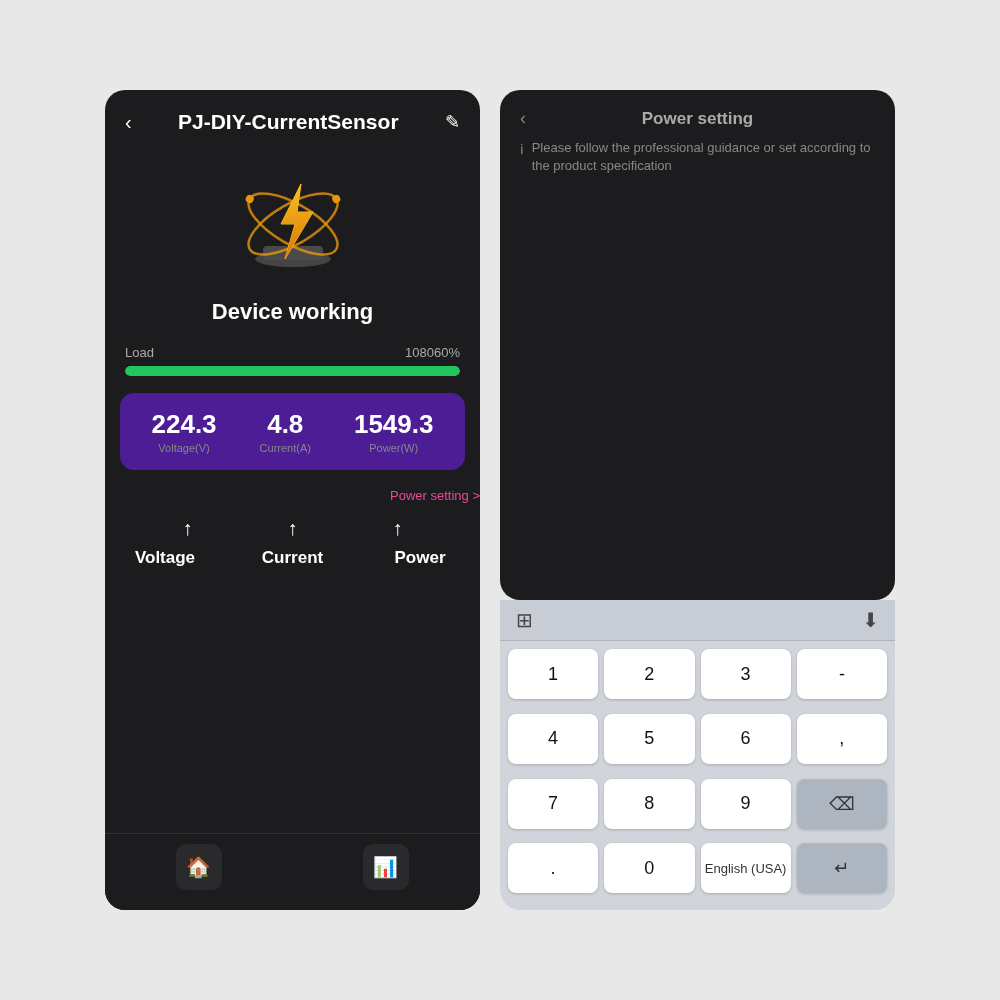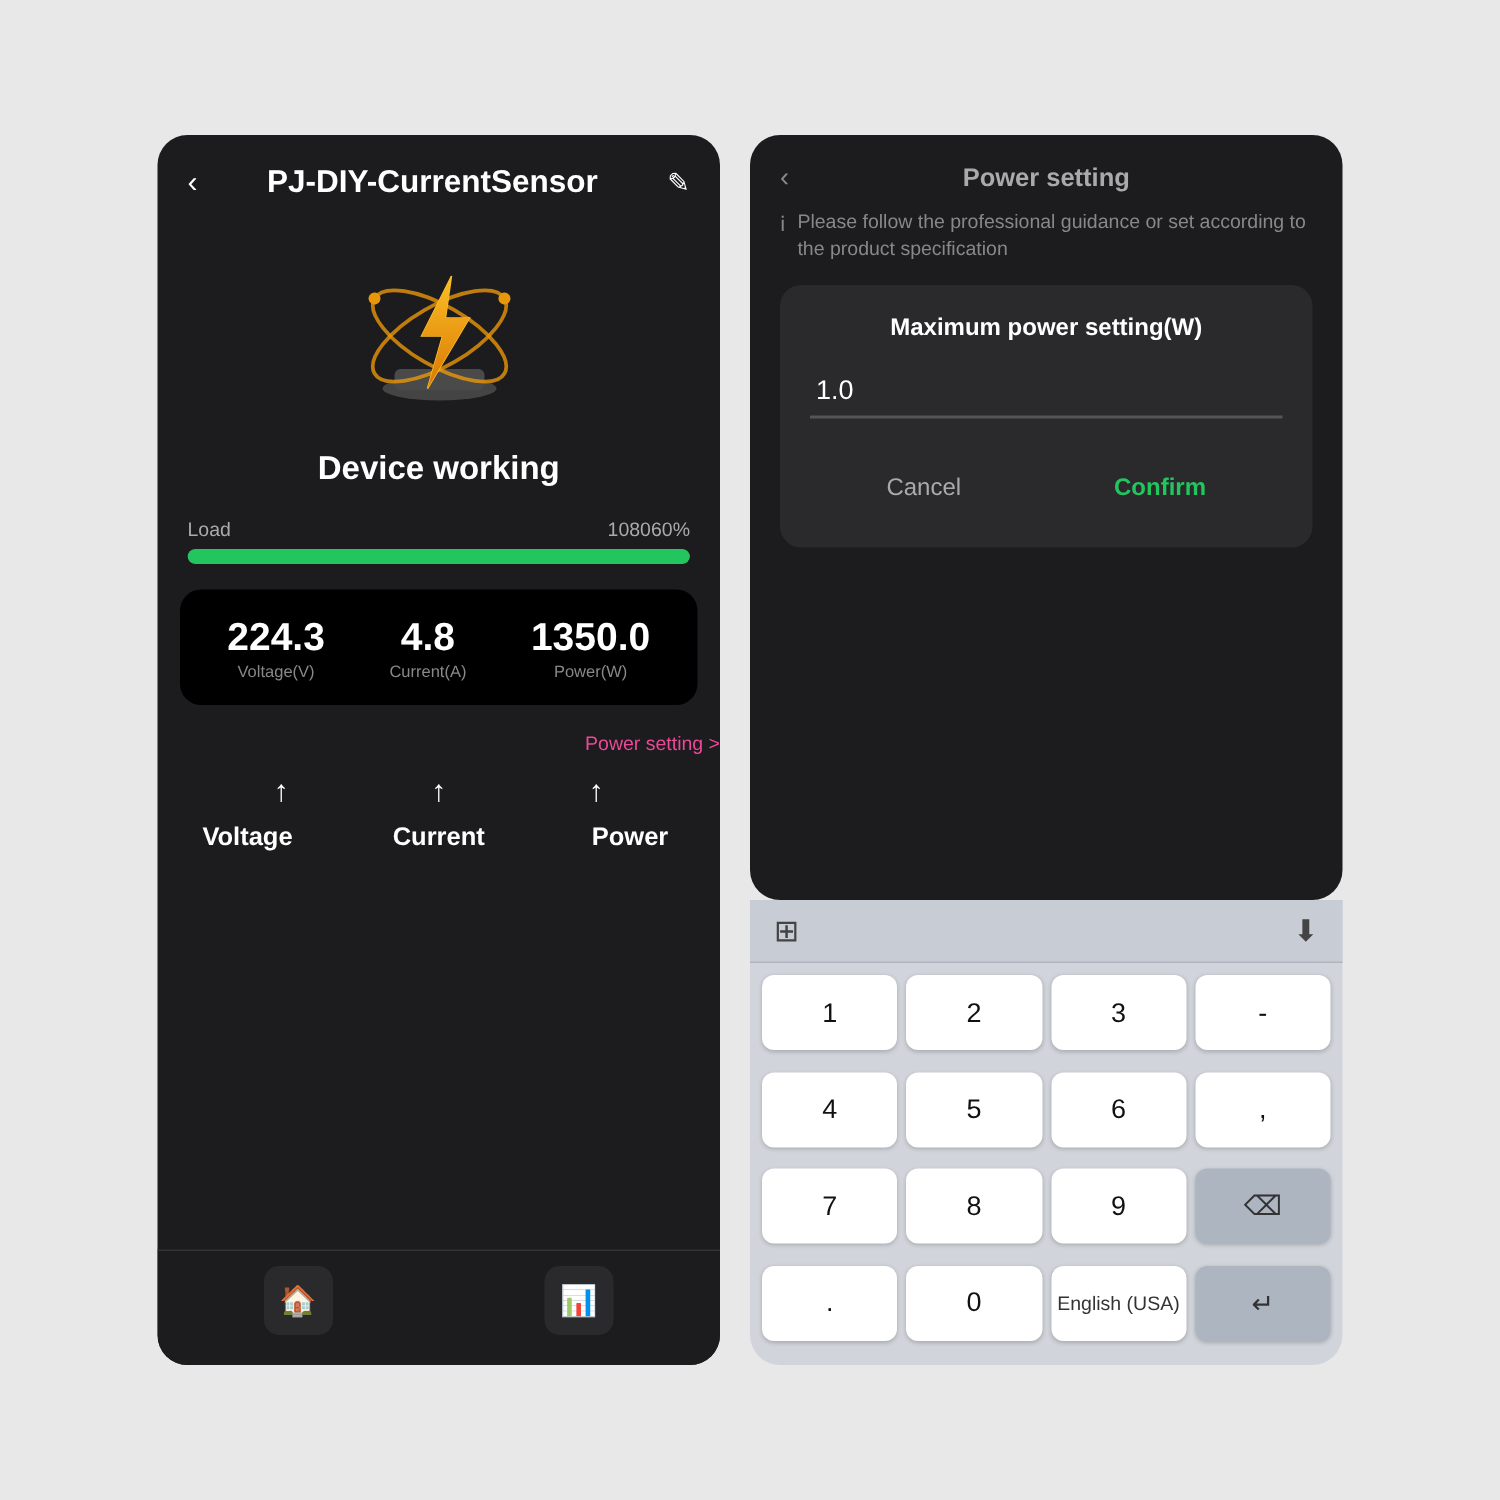--- a/index.html
+++ b/index.html
@@ -84,21 +84,21 @@
       overflow: hidden;
     }
     .load-bar-fill {
       background: #22c55e;
       height: 100%;
       border-radius: 6px;
       width: 100%;
     }
     .metrics-card {
       margin: 12px 15px;
-      background: #000000;
+      background: #4c1d95;
       border-radius: 14px;
       padding: 16px 10px;
       display: flex;
       justify-content: space-around;
     }
     .metric-item {
       display: flex;
       flex-direction: column;
       align-items: center;
     }
@@ -367,21 +367,21 @@
     <div class="metrics-card">
       <div class="metric-item">
         <span class="metric-value">224.3</span>
         <span class="metric-label">Voltage(V)</span>
       </div>
       <div class="metric-item">
         <span class="metric-value">4.8</span>
         <span class="metric-label">Current(A)</span>
       </div>
       <div class="metric-item">
-        <span class="metric-value">1350.0</span>
+        <span class="metric-value">1549.3</span>
         <span class="metric-label">Power(W)</span>
       </div>
     </div>
 
     <div class="power-setting-link">Power setting &gt;</div>
 
     <div class="arrows-row">
       <span class="arrow-up">↑</span>
       <span class="arrow-up">↑</span>
       <span class="arrow-up">↑</span>
@@ -408,28 +408,20 @@
       <div class="right-header">
         <span class="back-icon">‹</span>
         <span class="title">Power setting</span>
       </div>
 
       <div class="info-banner">
         <span class="info-icon">ℹ</span>
         <span>Please follow the professional guidance or set according to the product specification</span>
       </div>
 
-      <div class="dialog-box">
-        <div class="dialog-title">Maximum power setting(W)</div>
-        <input class="dialog-input" type="text" value="1.0" style="">
-        <div class="dialog-actions">
-          <span class="dialog-cancel">Cancel</span>
-          <span class="dialog-confirm">Confirm</span>
-        </div>
-      </div>
     </div>
 
     <div class="keyboard-area">
       <div class="keyboard-toolbar">
         <span class="kb-toolbar-left">⊞</span>
         <span class="kb-toolbar-right">⬇</span>
       </div>
       <div class="keyboard-grid" id="keyboard-grid">
       <div class="key">1</div>
           <div class="key">2</div>

